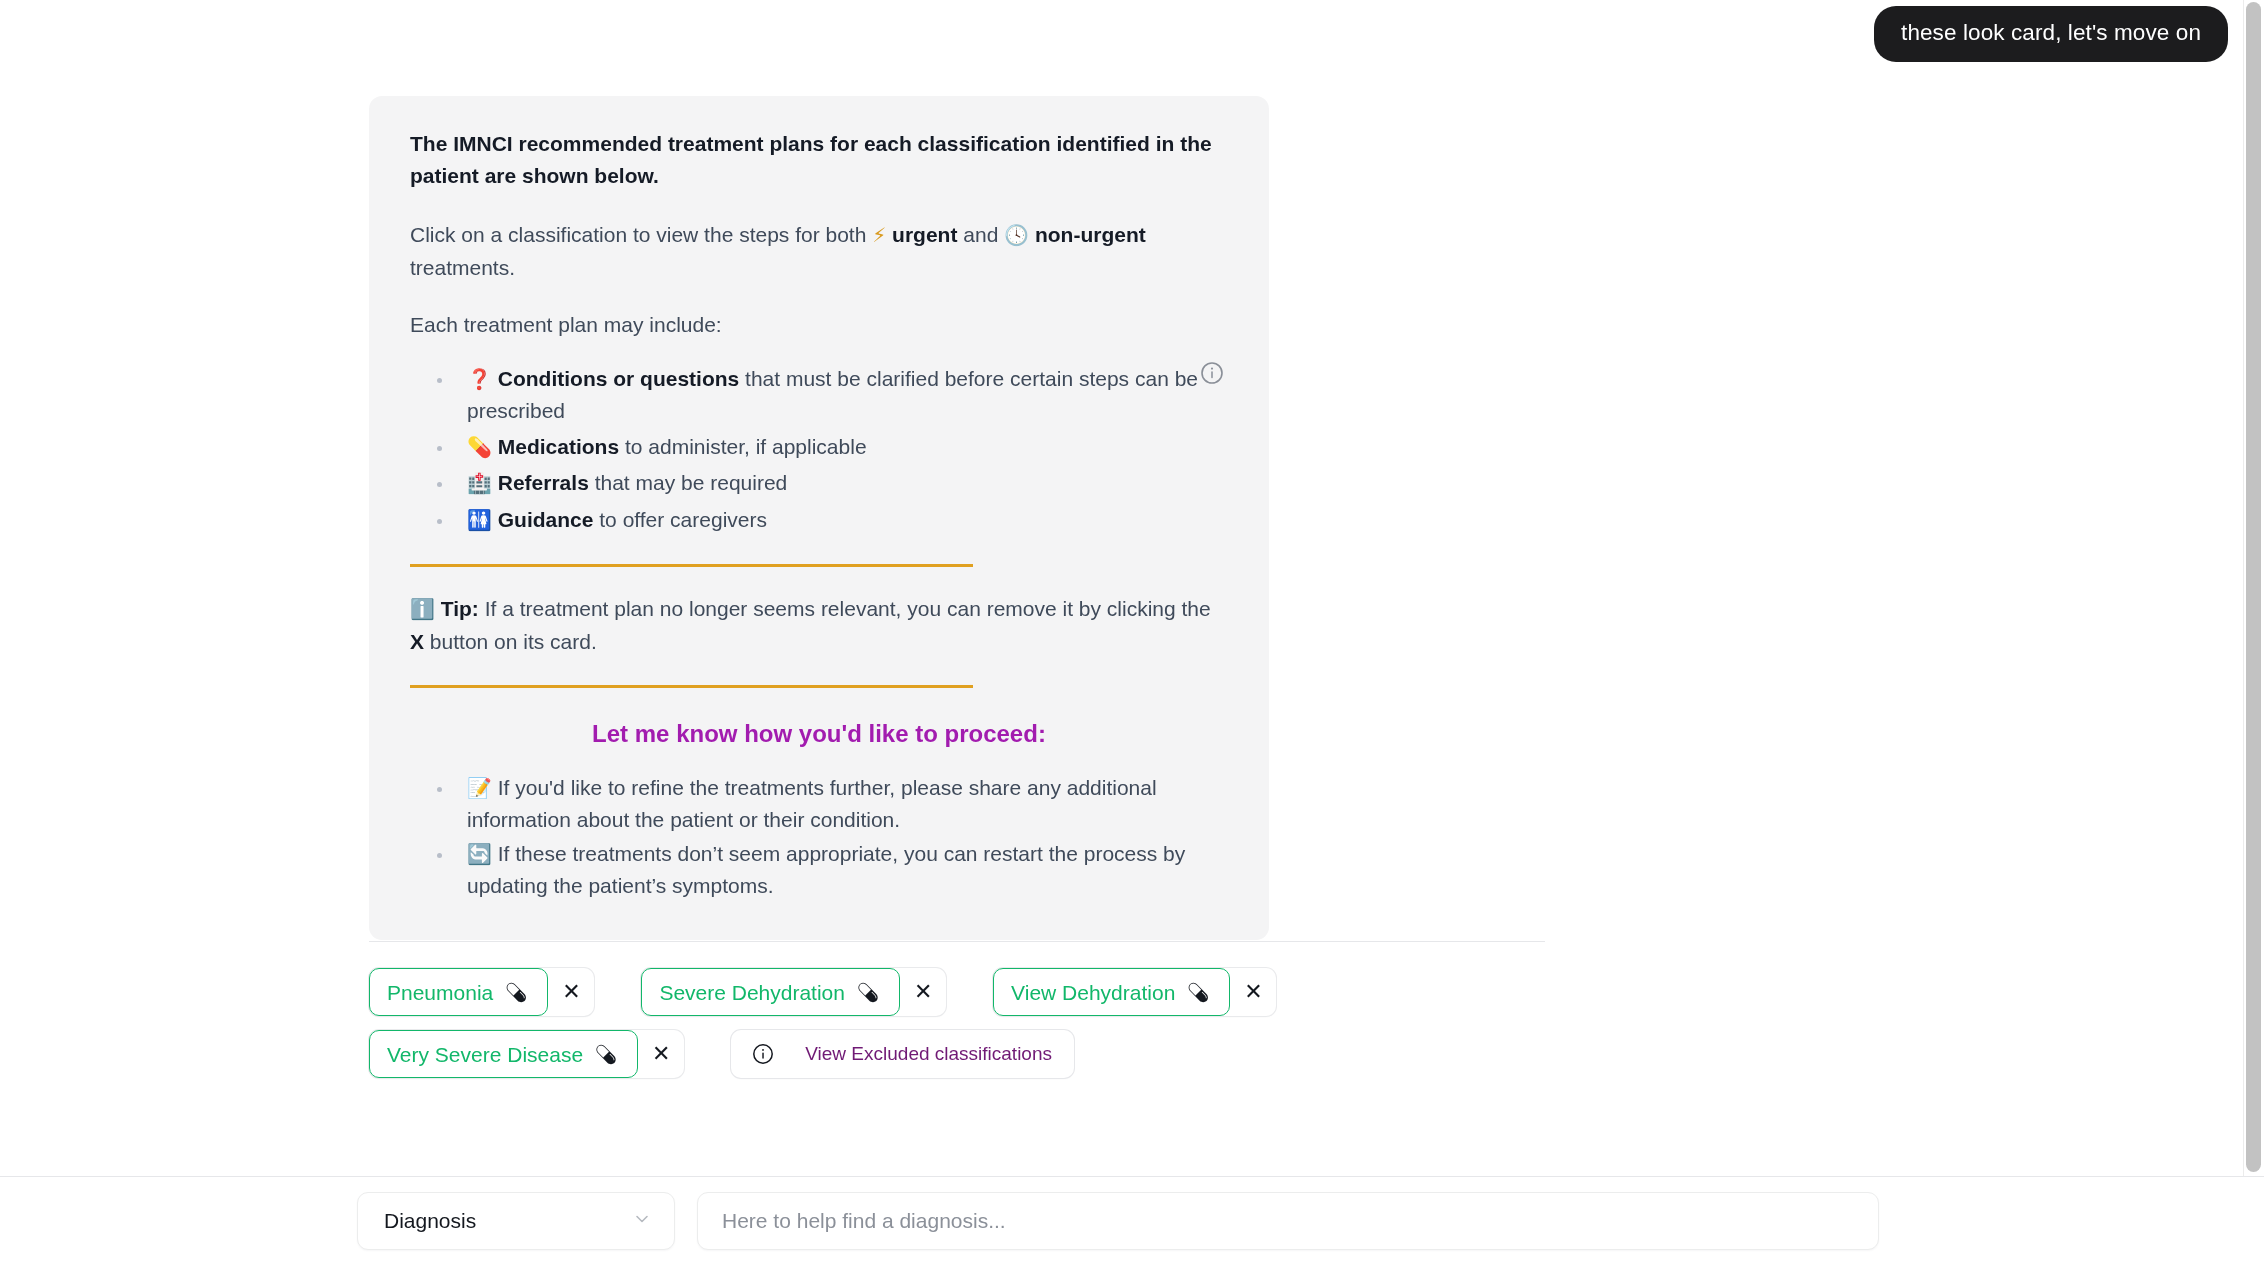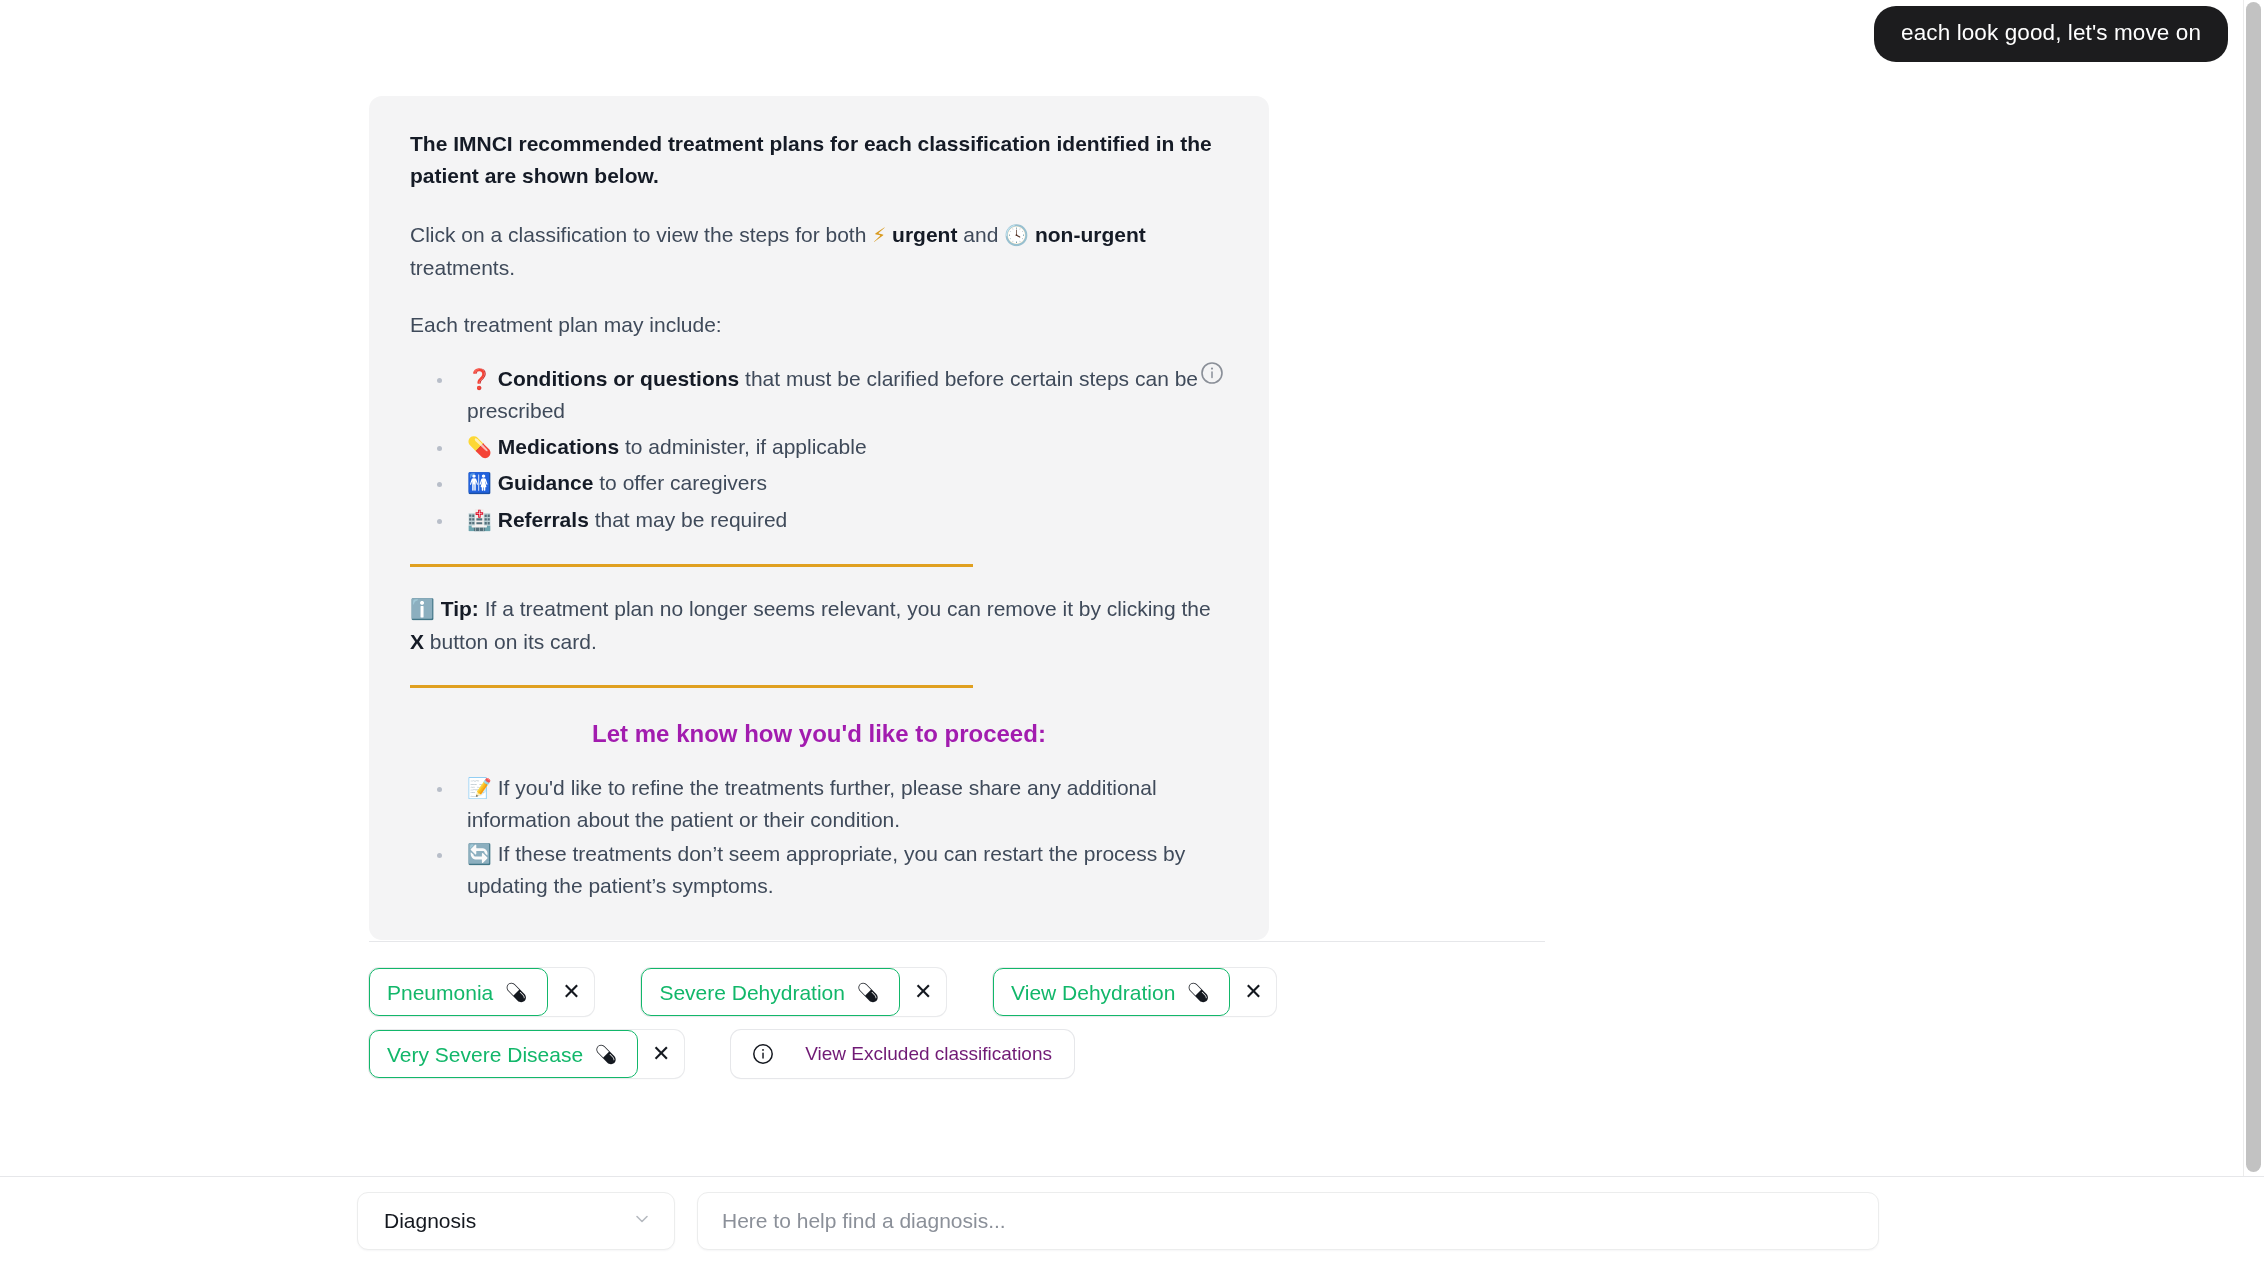--- a/index.html
+++ b/index.html
@@ -288,37 +288,37 @@
   }
 </style>
 </head>
 <body>
 
 <div id="app">
 
   <div class="scroll-region">
 
     <div class="user-row">
-      <div class="user-bubble">each look good, let's move on</div>
+      <div class="user-bubble">these look card, let's move on</div>
     </div>
 
     <div class="assistant-card">
       <div class="card-inner">
 
         <p class="para strong-para">The IMNCI recommended treatment plans for each classification identified in the patient are shown below.</p>
 
         <p class="para"><span>Click on a classification to view the steps for both </span><span class="emj emj-amber">⚡</span> <b>urgent</b><span> and </span><span class="emj">🕓</span> <b>non-urgent</b><span> treatments.</span></p>
 
         <p class="para tight">Each treatment plan may include:</p>
 
         <ul class="card-list">
           <li><span class="emj emj-red">❓</span> <b>Conditions or questions</b><span> that must be clarified before certain steps can be prescribed</span></li>
           <li><span class="emj emj-pill">💊</span> <b>Medications</b><span> to administer, if applicable</span></li>
+          <li><span class="emj">🏥</span> <b>Referrals</b><span> that may be required</span></li>
           <li><span class="emj">🚻</span> <b>Guidance</b><span> to offer caregivers</span></li>
-          <li><span class="emj">🏥</span> <b>Referrals</b><span> that may be required</span></li>
         </ul>
 
         <hr class="divider">
 
         <p class="para"><span class="emj">ℹ️</span> <b>Tip:</b><span> If a treatment plan no longer seems relevant, you can remove it by clicking the </span><b>X</b><span> button on its card.</span></p>
 
         <hr class="divider second">
 
         <p class="heading-proceed">Let me know how you'd like to proceed:</p>
 

